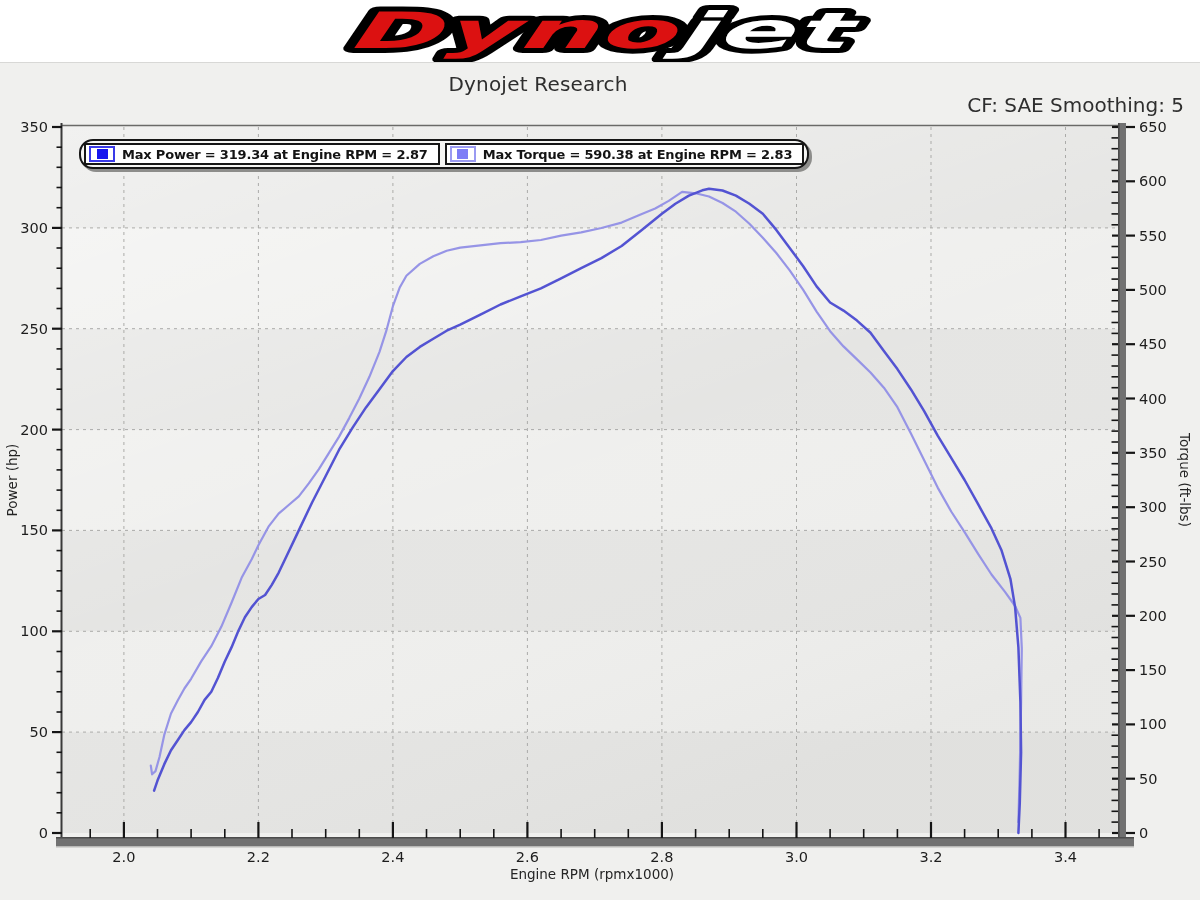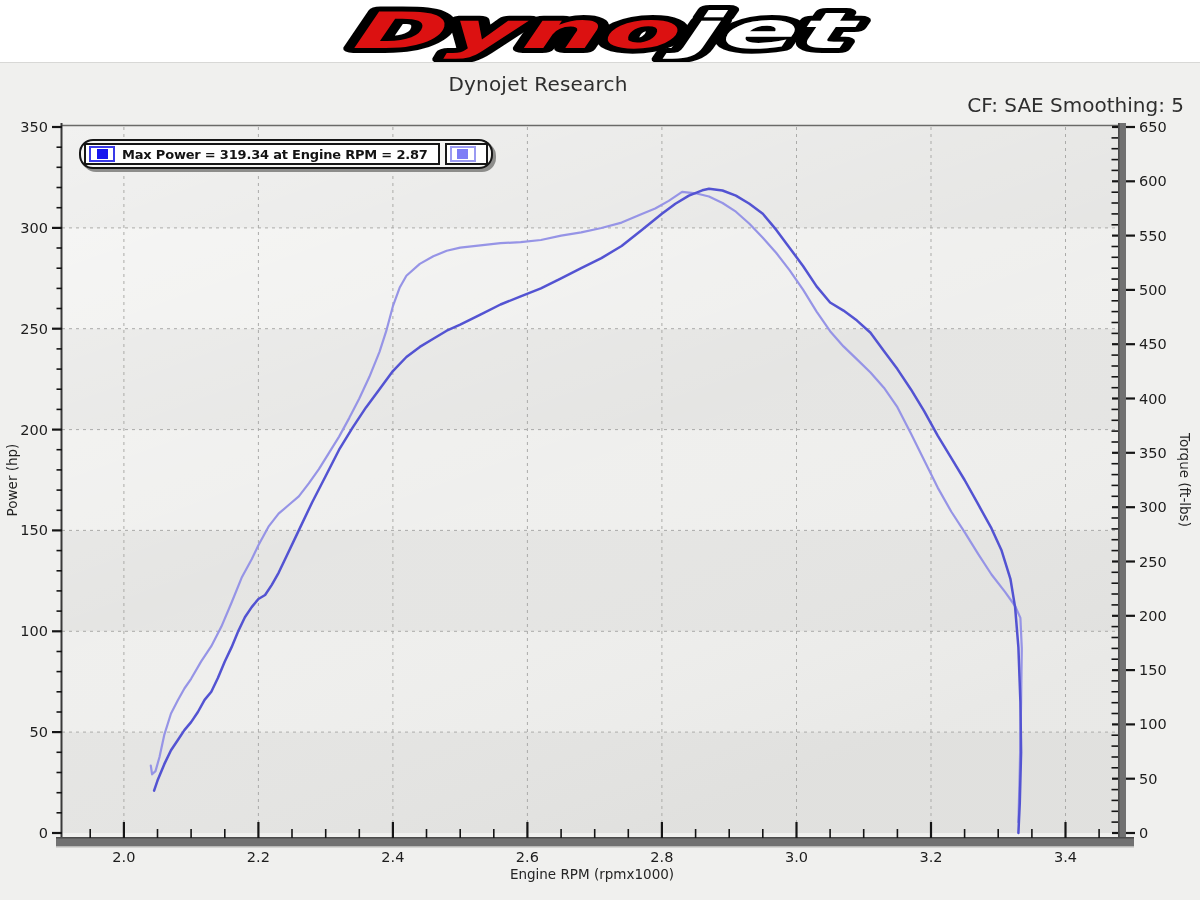--- a/index.html
+++ b/index.html
@@ -289,14 +289,15 @@
     <div class="legend-entry">
       <span class="legend-swatch-box" style="border-color: rgb(58, 58, 232);">
         <span class="legend-swatch" style="background: rgb(23, 23, 238);"></span>
       </span>
       <span class="legend-label">Max Power = 319.34 at Engine RPM = 2.87</span>
     </div>
     <div class="legend-entry">
       <span class="legend-swatch-box" style="border-color: rgb(154, 154, 242);">
         <span class="legend-swatch" style="background: rgb(125, 125, 246);"></span>
       </span>
+      <span class="legend-label">Max Torque = 590.38 at Engine RPM = 2.83</span>
     </div>
   </div>
 
 </body></html>

